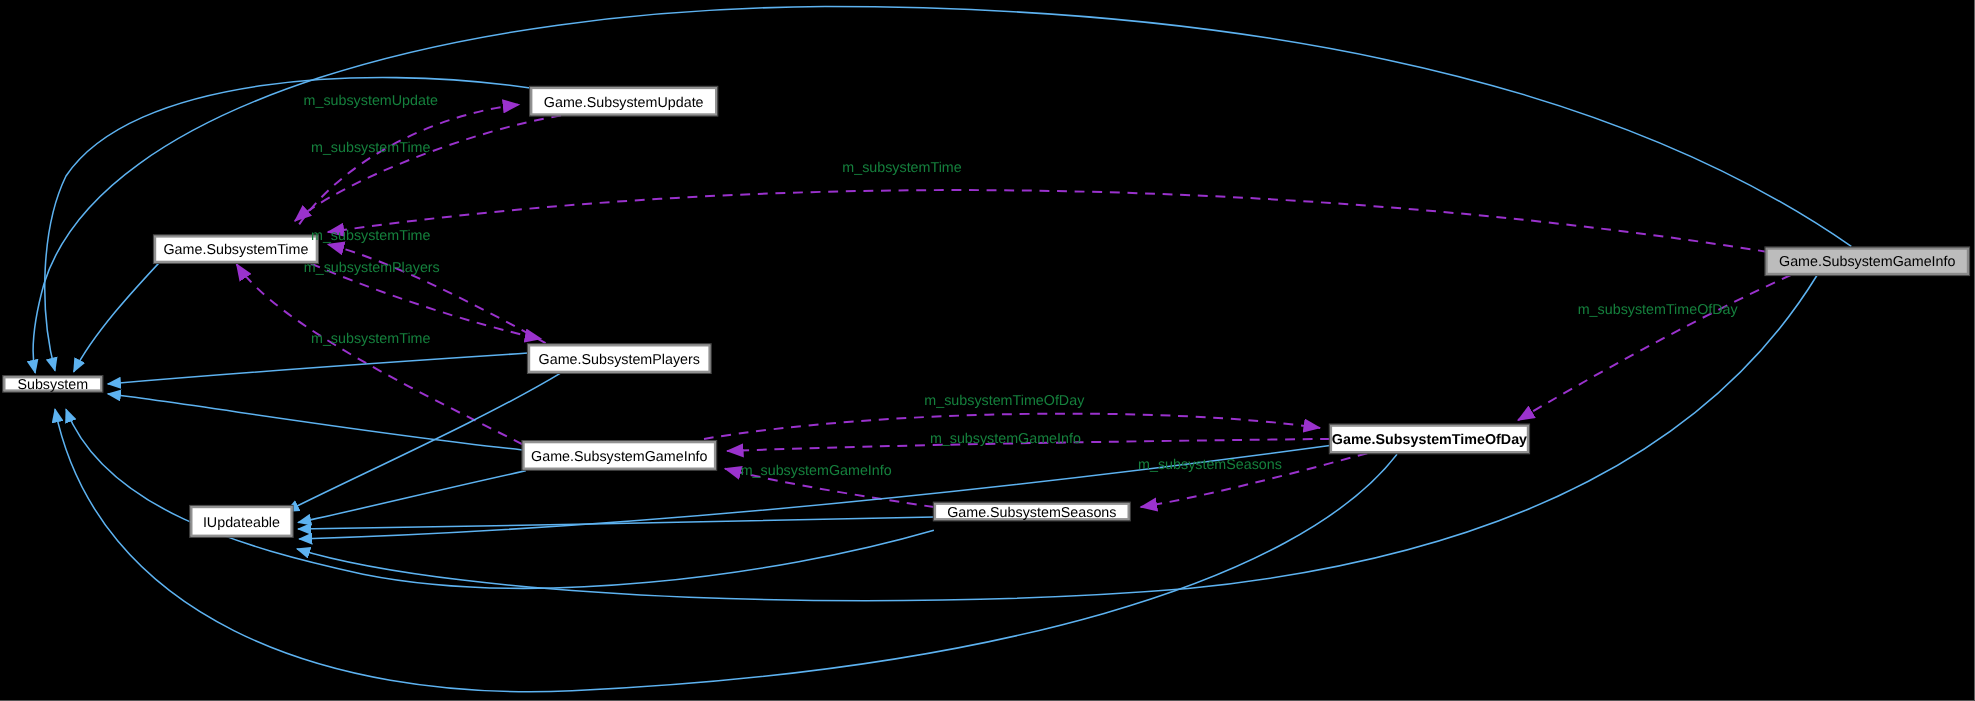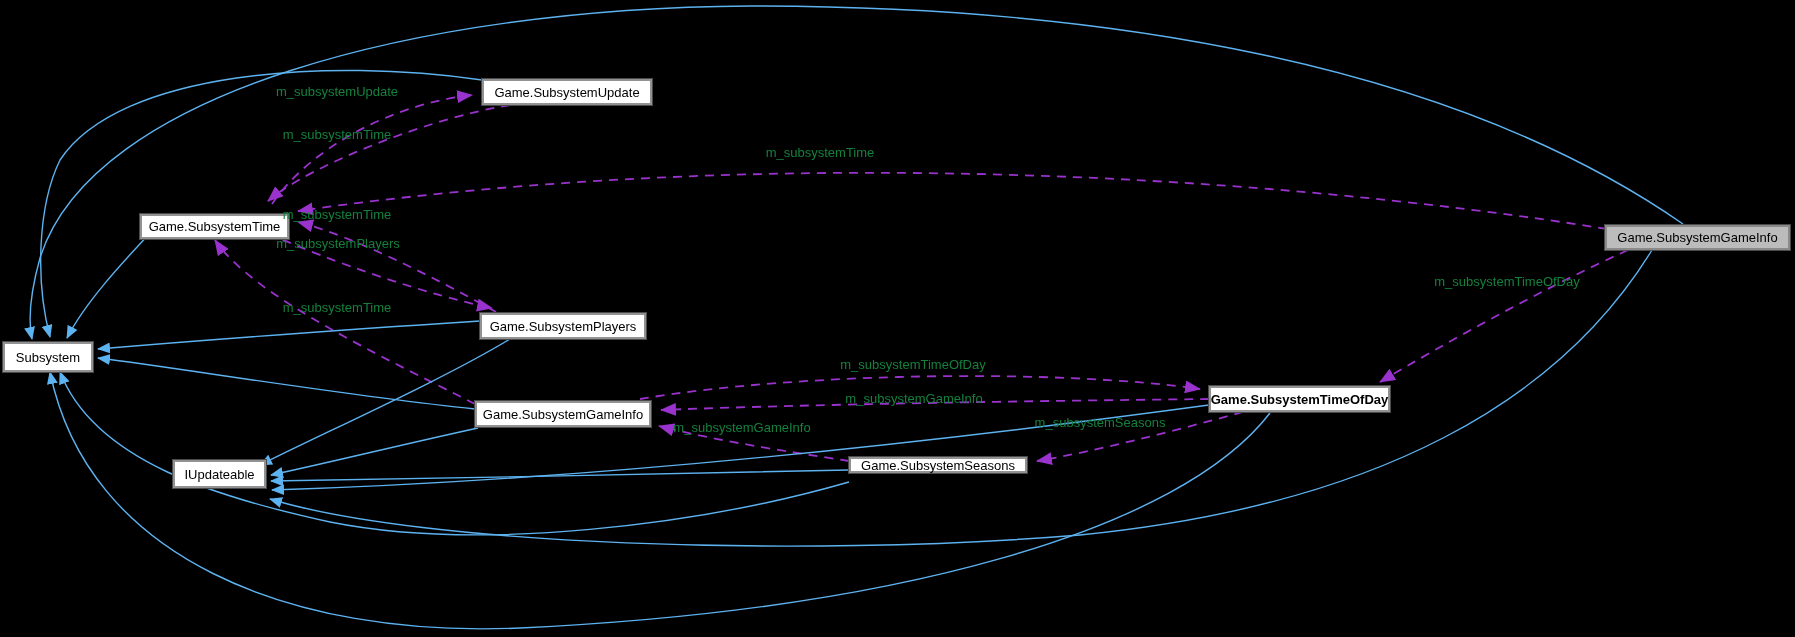--- a/index.html
+++ b/index.html
@@ -88,21 +88,21 @@
         <path d="M1270,413 C1180,530 900,610 520,628 C290,638 88,558 50,372" class="edge-inherit" stroke="#5db2f0" marker-end="url(#arrow-inherit)"></path>
         <path d="M1683,224 C1450,62 1100,6 750,6 C420,8 92,92 40,258 C30,294 28,320 32,339" class="edge-inherit" stroke="#5db2f0" marker-end="url(#arrow-inherit)"></path>
         <path d="M510,339 C442,380 330,430 260,465" class="edge-inherit" stroke="#5db2f0" marker-end="url(#arrow-inherit)"></path>
         <path d="M478,428 C400,445 332,462 271,475" class="edge-inherit" stroke="#5db2f0" marker-end="url(#arrow-inherit)"></path>
         <path d="M849,470 C680,474 450,478 271,481" class="edge-inherit" stroke="#5db2f0" marker-end="url(#arrow-inherit)"></path>
         <path d="M1209,405 C950,440 600,480 272,490" class="edge-inherit" stroke="#5db2f0" marker-end="url(#arrow-inherit)"></path>
         <path d="M1652,250 C1560,400 1380,505 1080,535 C800,558 420,545 270,499" class="edge-inherit" stroke="#5db2f0" marker-end="url(#arrow-inherit)"></path>
       </g>
   </svg>
   <div id="nodes-layer">
-      <div class="node" style="left: 3px; top: 342px; width: 90px; height: 30px;">Subsystem</div>
+      <div class="node" style="left: 3px; top: 342px; width: 90px; height: 14px;">Subsystem</div>
       <div class="node" style="left: 173px; top: 460px; width: 93px; height: 28px;">IUpdateable</div>
       <div class="node" style="left: 482px; top: 79px; width: 170px; height: 26px;">Game.SubsystemUpdate</div>
       <div class="node" style="left: 140px; top: 214px; width: 149px; height: 25px;">Game.SubsystemTime</div>
       <div class="node" style="left: 480px; top: 313px; width: 166px; height: 26px;">Game.SubsystemPlayers</div>
       <div class="node" style="left: 475px; top: 401px; width: 176px; height: 26px;">Game.SubsystemGameInfo</div>
       <div class="node" style="left: 849px; top: 457px; width: 178px; height: 16px;">Game.SubsystemSeasons</div>
       <div class="node" style="left: 1209px; top: 386px; width: 181px; height: 26px; font-weight: bold;">Game.SubsystemTimeOfDay</div>
       <div class="node highlight" style="left: 1605px; top: 225px; width: 185px; height: 25px;">Game.SubsystemGameInfo</div>
     </div>
   <div id="labels-layer">

